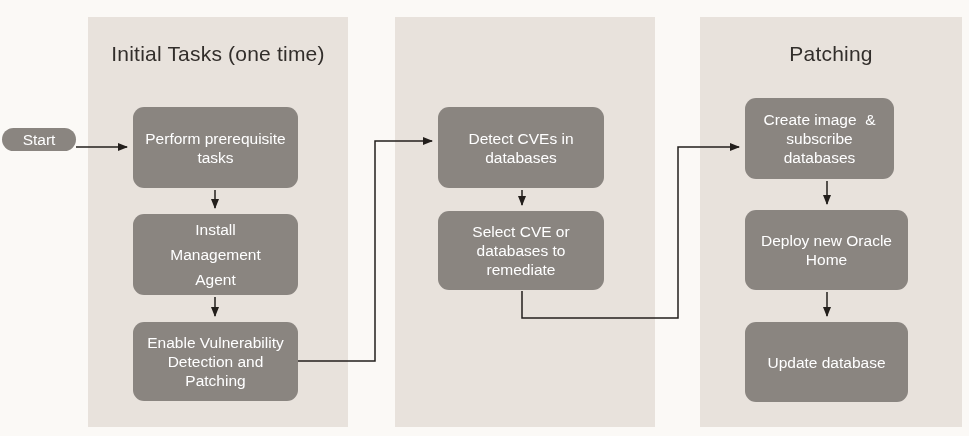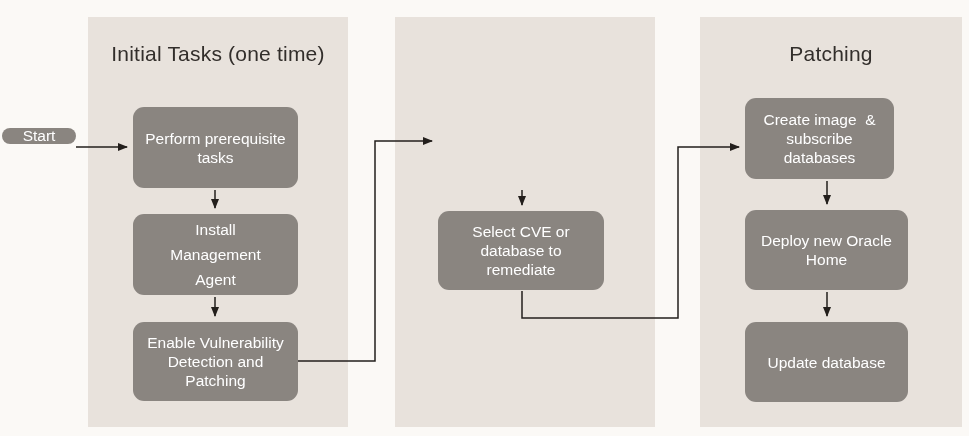--- a/index.html
+++ b/index.html
@@ -70,21 +70,21 @@
   
   #node-create-image         { left: 45px; top: 81px;  width: 149px; height: 81px; }
   #node-deploy-home          { left: 45px; top: 193px; width: 163px; height: 80px; }
   #node-update-database      { left: 45px; top: 305px; width: 163px; height: 80px; }
 
   .start-pill {
     position: absolute;
     left: 2px;
     top: 128px;
     width: 74px;
-    height: 16px;
+    height: 23px;
     border-radius: 17px;
     background: var(--node-bg);
     color: var(--node-text);
     display: flex;
     align-items: center;
     justify-content: center;
     font-size: 15.5px;
   }
 
   .connector-layer {
@@ -113,22 +113,24 @@
 tasks</div>
     <div class="node" id="node-install-agent">Install
 Management
 Agent</div>
     <div class="node" id="node-enable-vulnerability">Enable Vulnerability
 Detection and
 Patching</div>
   </div>
 
   <div class="panel" id="panel-vulndet">
+    <div class="node" id="node-detect-cves">Detect CVEs in
+databases</div>
     <div class="node" id="node-select-cve">Select CVE or
-database to
+databases to
 remediate</div>
   </div>
 
   <div class="panel" id="panel-patching">
     <div class="panel-title">Patching</div>
     <div class="node" id="node-create-image">Create image  &amp;
 subscribe databases</div>
     <div class="node" id="node-deploy-home">Deploy new Oracle
 Home</div>
     <div class="node" id="node-update-database">Update database</div>

